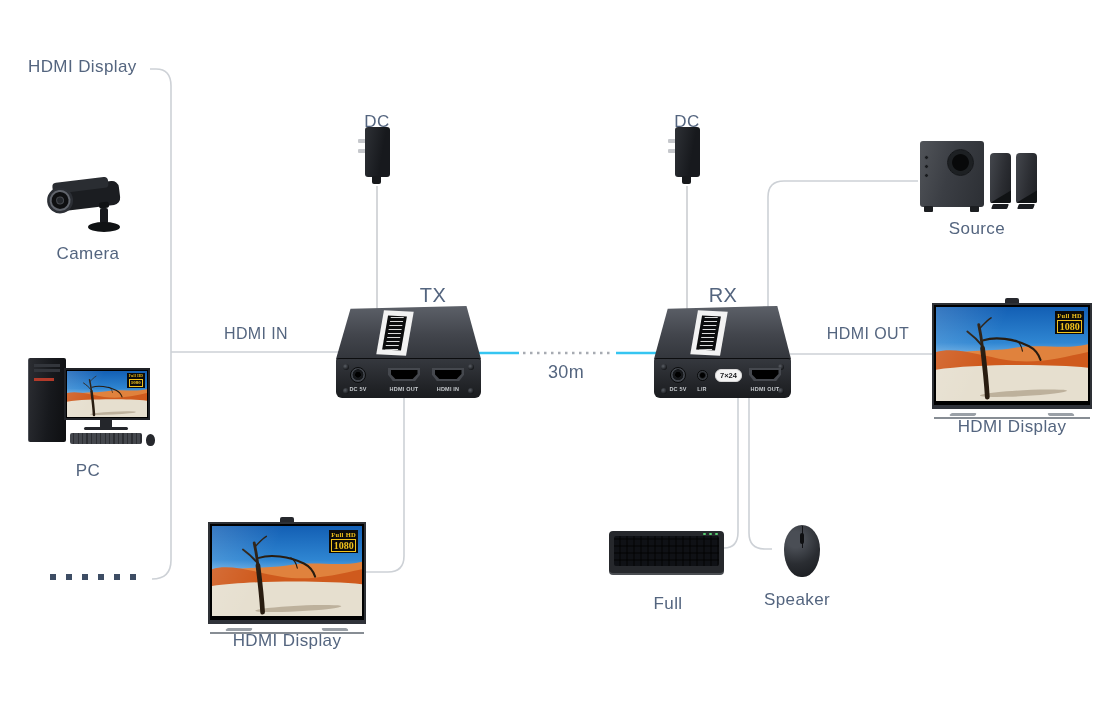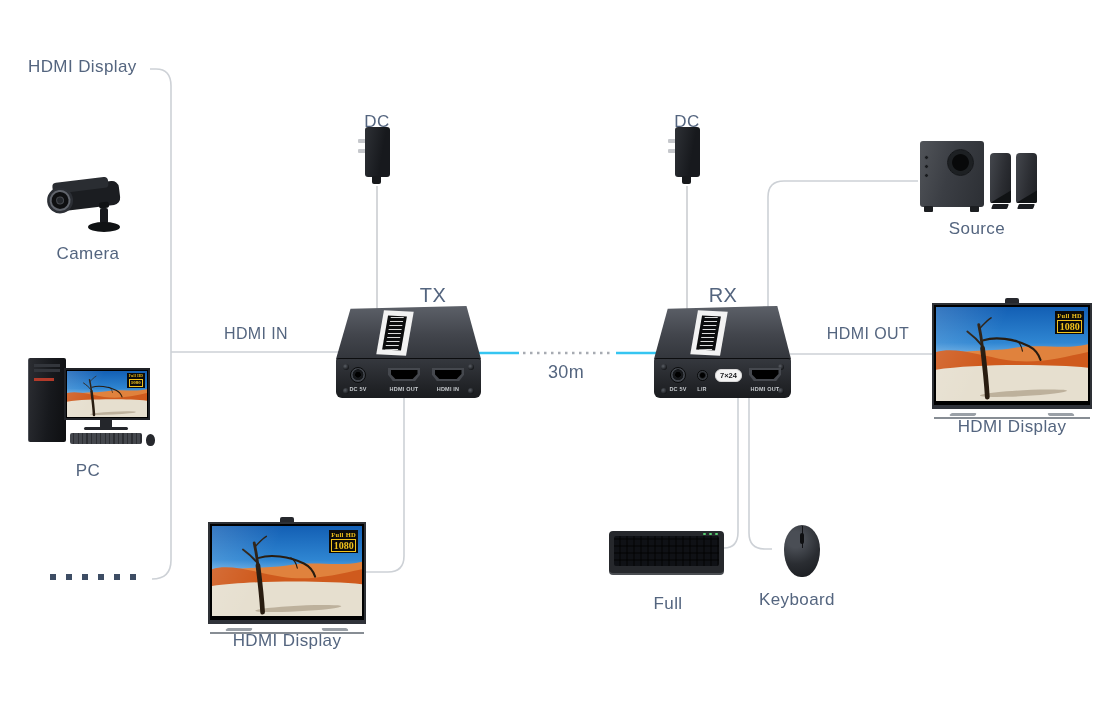--- a/index.html
+++ b/index.html
@@ -145,21 +145,21 @@
   <div class="lbl" style="left:651px;top:112px;width:72px;">DC</div>
   <div class="lbl big" style="left:393px;top:284px;width:80px;">TX</div>
   <div class="lbl big" style="left:683px;top:284px;width:80px;">RX</div>
   <div class="lbl mid" style="left:196px;top:325px;width:120px;">HDMI IN</div>
   <div class="lbl mid" style="left:808px;top:325px;width:120px;">HDMI OUT</div>
   <div class="lbl" style="left:526px;top:362px;width:80px;font-size:18px;">30m</div>
   <div class="lbl" style="left:917px;top:219px;width:120px;">Source</div>
   <div class="lbl" style="left:932px;top:417px;width:160px;">HDMI Display</div>
   <div class="lbl" style="left:207px;top:631px;width:160px;">HDMI Display</div>
   <div class="lbl" style="left:608px;top:594px;width:120px;">Full</div>
-  <div class="lbl" style="left:737px;top:590px;width:120px;">Keyboard</div>
+  <div class="lbl" style="left:737px;top:590px;width:120px;">Speaker</div>
 
   <svg class="abs" style="left:40px;top:164px;" width="96" height="74" viewBox="0 0 96 74">
     <g transform="rotate(-7 48 34)">
       <rect x="16" y="20" width="64" height="24" rx="7" fill="#1b1d21"></rect>
       <rect x="14" y="15" width="56" height="11" rx="4" fill="#2a2d32"></rect>
       <circle cx="20" cy="33" r="13" fill="#2c2f35"></circle>
       <circle cx="20" cy="33" r="9.5" fill="#0e0f11" stroke="#60646c" stroke-width="2"></circle>
       <circle cx="20" cy="33" r="3.5" fill="#23262b" stroke="#44474d" stroke-width="1"></circle>
       <rect x="58" y="40" width="10" height="6" rx="2" fill="#101214"></rect>
     </g>

